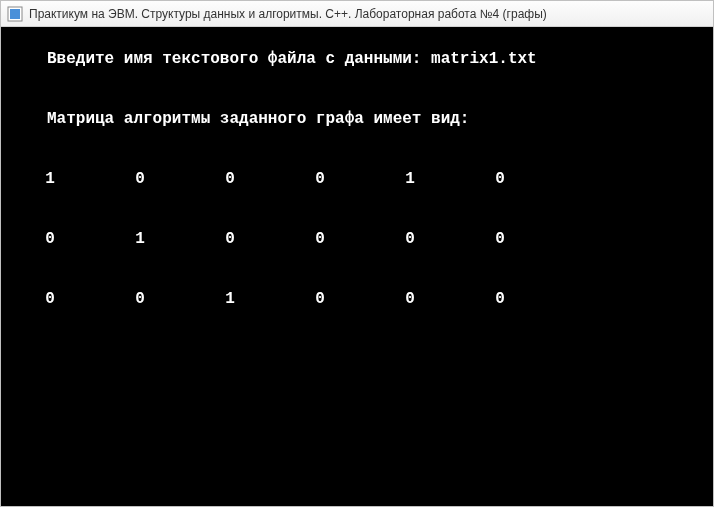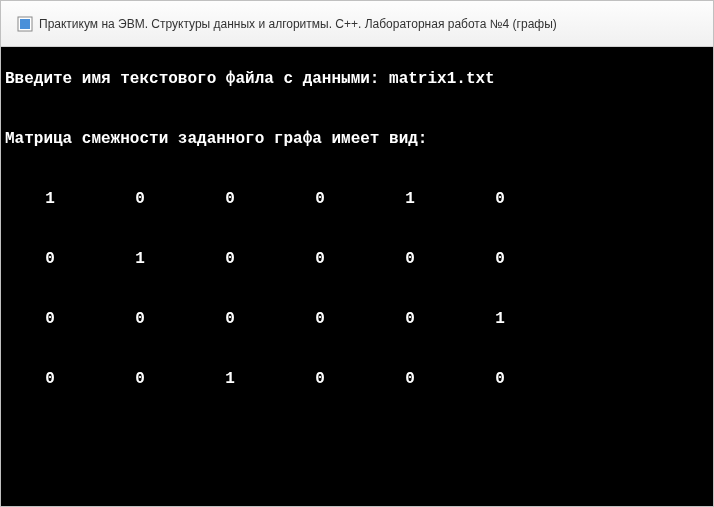--- a/index.html
+++ b/index.html
@@ -7,26 +7,26 @@
       background:#fff;
       font-family:"Segoe UI",Tahoma,sans-serif;
       width:714px;
       height:507px;
       overflow:hidden;
       display:flex;
       flex-direction:column;
       border:1px solid #c0c0c0;
     }
     .titlebar {
-      height:46px;
+      height:26px;
       background:linear-gradient(#fdfdfd,#f0f0f0);
       border-bottom:1px solid #d0d0d0;
       display:flex;
       align-items:center;
-      padding:0 16px;
+      padding:0 6px;
       font-size:12px;
       color:#333;
       gap:6px;
     }
     .app-icon {
       width:16px; height:16px;
       display:flex; align-items:center; justify-content:center;
     }
     .app-icon svg { width:16px; height:16px; }
     .title-text { white-space:nowrap; overflow:hidden; text-overflow:ellipsis; }
@@ -35,21 +35,21 @@
       background:#000;
       color:#fff;
       font-family:"Consolas","Courier New",monospace;
       font-size:16px;
       line-height:20px;
       padding:2px 4px;
       white-space:pre;
       overflow:hidden;
       font-weight:bold;
     }
-    .row { display:block; height:20px; white-space:pre; }
+    .row { display:block; height:20px; white-space:pre;margin-left:42px; }
     .matrix { margin-top:0; }
     .mrow { height:40px; line-height:20px; }
     .cell { display:inline-block; width:90px; text-align:center; }
     .blank { height:20px; }
   </style>
 </head>
 <body>
 
 <div class="titlebar">
   <span class="app-icon">
@@ -57,24 +57,23 @@
         <rect x="1" y="1" width="14" height="14" fill="#fff" stroke="#888"></rect>
         <rect x="3" y="3" width="10" height="10" fill="#4a90d9"></rect>
       </svg>
   </span>
   <span class="title-text">Практикум на ЭВМ. Структуры данных и алгоритмы. С++. Лабораторная работа №4 (графы)</span>
 </div>
 
 <div class="console">
 <span class="row"><span>Введите имя текстового файла с данными: </span><span>matrix1.txt</span></span>
 <span class="blank"> </span>
-<span class="row">Матрица смежности заданного графа имеет вид:</span>
+<span class="row">Матрица алгоритмы заданного графа имеет вид:</span>
 <div class="matrix">
 <div class="mrow"><span class="cell">1</span><span class="cell">0</span><span class="cell">0</span><span class="cell">0</span><span class="cell">1</span><span class="cell">0</span></div>
 <div class="mrow"><span class="cell">0</span><span class="cell">1</span><span class="cell">0</span><span class="cell">0</span><span class="cell">0</span><span class="cell">0</span></div>
-<div class="mrow"><span class="cell">0</span><span class="cell">0</span><span class="cell">0</span><span class="cell">0</span><span class="cell">0</span><span class="cell">1</span></div>
 <div class="mrow"><span class="cell">0</span><span class="cell">0</span><span class="cell">1</span><span class="cell">0</span><span class="cell">0</span><span class="cell">0</span></div>
 </div>
 
 
 
 
 </div>
 
 </body></html>

